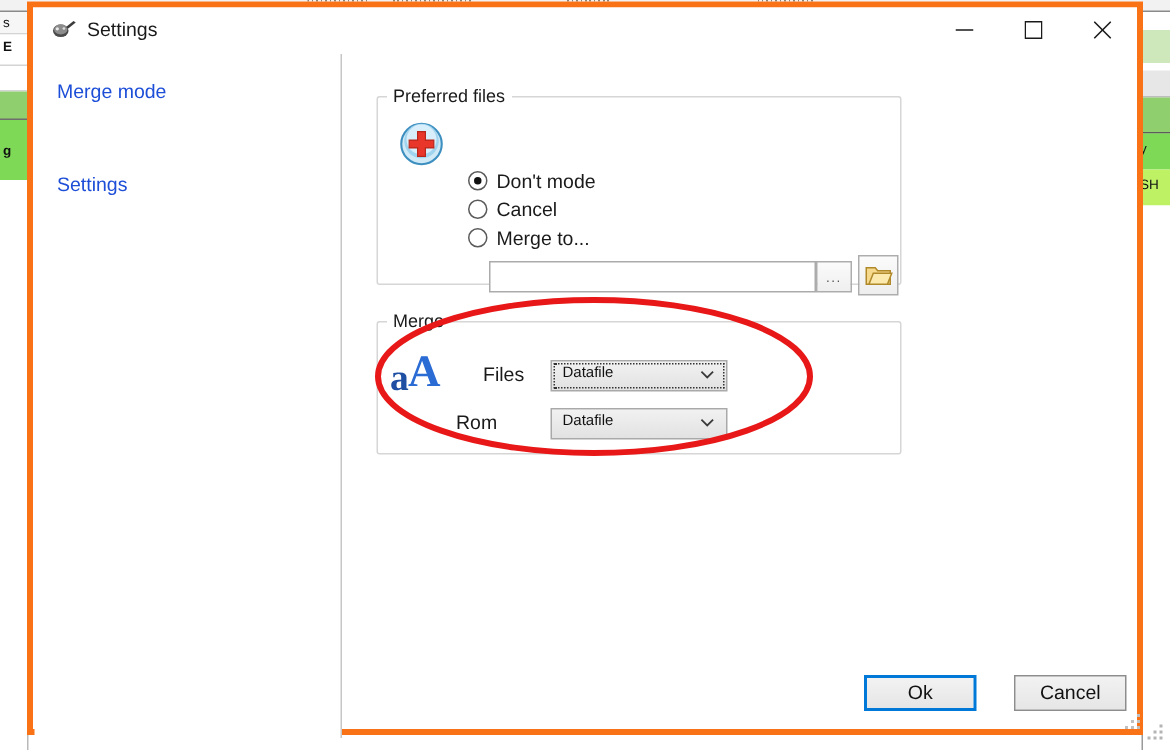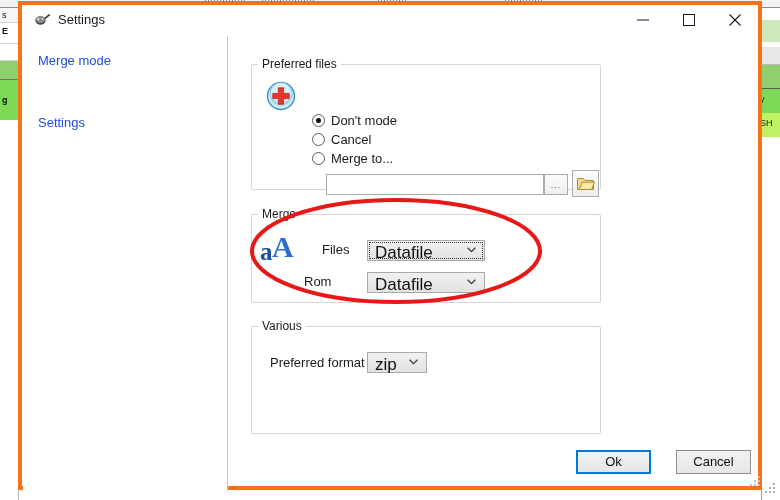--- a/index.html
+++ b/index.html
@@ -74,21 +74,21 @@
               background:#fff;box-sizing:border-box;}
   #btn-dots{position:absolute;left:292px;top:103px;width:24px;height:21px;border:1px solid #adadad;
             background:linear-gradient(#fbfbfb,#efefef);box-sizing:border-box;font-size:9px;color:#555;
             text-align:center;line-height:20px;letter-spacing:1px;}
   #btn-folder{position:absolute;left:320px;top:99px;width:27px;height:27px;border:1px solid #adadad;
               background:linear-gradient(#fbfbfb,#eeeeee);box-sizing:border-box;}
   #btn-folder svg{position:absolute;left:3px;top:4px;}
 
   .fld-label{position:absolute;font-size:13px;color:#1a1a1a;}
   .cbo{position:absolute;height:21px;box-sizing:border-box;border:1px solid #a9a9a9;
-       background:linear-gradient(#f1f1f1,#e2e2e2);font-size:17px;color:#111;padding-left:16px;}
+       background:linear-gradient(#f1f1f1,#e2e2e2);font-size:10px;color:#111;padding-left:16px;}
   .cbo .val{position:absolute;left:7px;top:2px;}
   .cbo .arw{position:absolute;right:8px;top:6px;width:9px;height:6px;}
   .cbo.focus{outline:1px dotted #333;outline-offset:-3px;}
 
   #cbo-files{left:115px;top:19px;width:118px;}
   #cbo-rom{left:115px;top:51px;width:118px;}
   #lbl-files{left:36px;top:21px;margin-left:34px;}
   #lbl-rom{left:52px;top:53px;}
 
   #lbl-format{position:absolute;left:18px;top:22px;font-size:13px;color:#1a1a1a;}
@@ -259,31 +259,20 @@
 
       <span class="fld-label" id="lbl-rom">Rom</span>
       <div class="cbo" id="cbo-rom">
         <span class="val">Datafile</span>
         <svg class="arw" viewBox="0 0 9 6">
             <path d="M0.6 0.8 L4.5 4.6 L8.4 0.8" fill="none" stroke="#3a3a3a" stroke-width="1.2"></path>
           </svg>
       </div>
     </fieldset>
 
-    <fieldset class="grp" id="grp-various">
-      <legend>Various</legend>
-
-      <span id="lbl-format">Preferred format</span>
-      <div class="cbo" id="cbo-format">
-        <span class="val">zip</span>
-        <svg class="arw" viewBox="0 0 9 6">
-            <path d="M0.6 0.8 L4.5 4.6 L8.4 0.8" fill="none" stroke="#3a3a3a" stroke-width="1.2"></path>
-          </svg>
-      </div>
-    </fieldset>
 
     <div class="dbtn" id="btn-cancel">Cancel</div>
     <div class="dbtn" id="btn-ok">Ok</div>
 
     <div id="dlg-grip">
       <i style="left:10px;top:0px;"></i>
       <i style="left:6px;top:4px;"></i>
         <i style="left:10px;top:4px;"></i>
       <i style="left:2px;top:8px;"></i>
         <i style="left:6px;top:8px;"></i>

